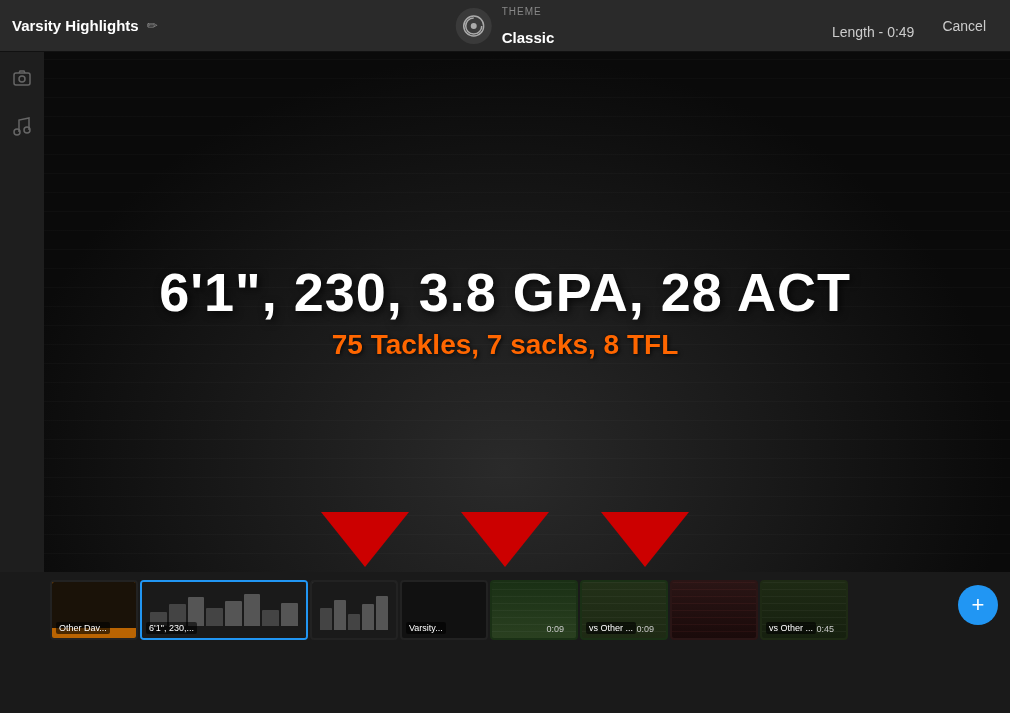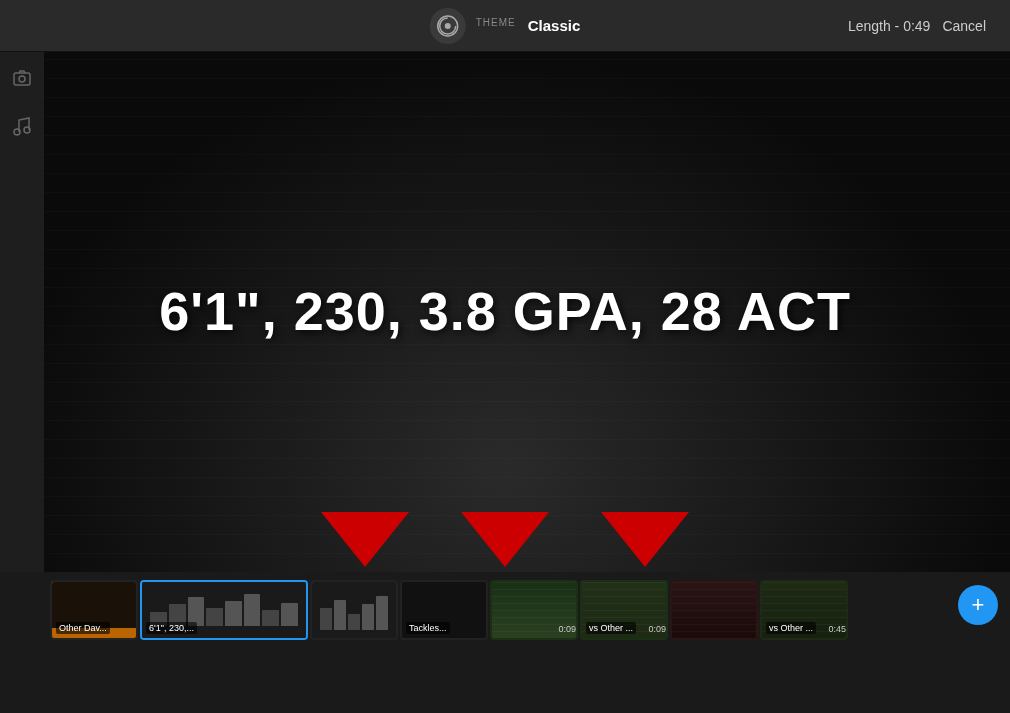--- a/index.html
+++ b/index.html
@@ -52,38 +52,38 @@
       height: 36px;
       border-radius: 50%;
       background: #3a3a3a;
       display: flex;
       align-items: center;
       justify-content: center;
       font-size: 18px;
     }
     #theme-info {
       display: flex;
-      flex-direction: row;
+      flex-direction: column;
       gap: 12px;
     }
     #theme-label {
       font-size: 10px;
       color: #888;
       text-transform: uppercase;
       letter-spacing: 1px;
     }
     #theme-name {
       font-size: 15px;
       font-weight: 600;
       color: #fff;
     }
     #header-right {
       display: flex;
-      align-items: center;
-      gap: 0;
+      align-items: flex-end;
+      gap: 16px;
       margin-left: auto;
     }
     #length-label {
       font-size: 14px;
       color: #ccc;
     }
     #cancel-btn {
       background: transparent;
       border: none;
       color: #ccc;
@@ -261,21 +261,21 @@
       padding: 1px 3px;
       border-radius: 2px;
       white-space: nowrap;
       overflow: hidden;
       max-width: 90%;
       text-overflow: ellipsis;
     }
     .clip-duration {
       position: absolute;
       bottom: 4px;
-      right: 0;
+      right: 12px;
       font-size: 9px;
       color: #ccc;
     }
     .clip-bars {
       position: absolute;
       top: 0; left: 0; right: 0;
       height: 8px;
       background: repeating-linear-gradient(
         90deg,
         #ff8800 0px, #ff8800 3px,
@@ -350,20 +350,24 @@
       font-size: 22px;
       color: #fff;
       z-index: 10;
       border: none;
     }
   </style>
 </head>
 <body>
 
 <div id="header">
+  <div id="header-left">
+    <span id="project-title">Varsity Highlights</span>
+    <span id="edit-icon">✏</span>
+  </div>
 
   <div id="header-center">
     <div id="logo-circle">
       <svg width="22" height="22" viewBox="0 0 22 22" fill="none">
         <circle cx="11" cy="11" r="10" stroke="#aaa" stroke-width="1.5"></circle>
         <path d="M11 3 C6 3 3 7 3 11 C3 15 6 19 11 19 C16 19 19 15 19 11" stroke="#aaa" stroke-width="1.5" fill="none"></path>
         <circle cx="11" cy="11" r="3" fill="#aaa"></circle>
       </svg>
     </div>
     <div id="theme-info">
@@ -395,20 +399,21 @@
       <circle cx="14" cy="14" r="3" stroke="#666" stroke-width="1.5"></circle>
     </svg>
   </div>
 </div>
 
 <div id="main-area">
   <div id="video-bg"></div>
 
   <div id="video-overlay-text">
     <div id="stats-text">6'1", 230, 3.8 GPA, 28 ACT</div>
+    <div id="stats-subtext">75 Tackles, 7 sacks, 8 TFL</div>
   </div>
 
   <div id="arrows-container">
     <div class="arrow-down">
       <div class="arrow-shaft"></div>
       <div class="arrow-head"></div>
     </div>
     <div class="arrow-down">
       <div class="arrow-shaft"></div>
       <div class="arrow-head"></div>
@@ -455,21 +460,21 @@
         <div style="flex:1; height:75%; background:#555; border-radius:1px 1px 0 0;"></div>
         <div style="flex:1; height:40%; background:#444; border-radius:1px 1px 0 0;"></div>
         <div style="flex:1; height:65%; background:#555; border-radius:1px 1px 0 0;"></div>
         <div style="flex:1; height:85%; background:#555; border-radius:1px 1px 0 0;"></div>
       </div>
     </div>
   </div>
 
   <div class="clip clip-dark" style="width:88px;">
     <div class="clip-thumb" style="background:#111;"></div>
-    <div class="clip-label">Tackles...</div>
+    <div class="clip-label">Varsity...</div>
   </div>
 
   <div class="clip" style="width:88px;background:#1a3015;">
     <div class="clip-thumb" style="background:linear-gradient(180deg,#1a3015,#2a4020);">
       <div style="position:absolute;inset:0;background:repeating-linear-gradient(0deg,transparent,transparent 6px,rgba(255,255,255,0.04) 6px,rgba(255,255,255,0.04) 7px);"></div>
     </div>
     <div class="clip-duration">0:09</div>
   </div>
 
   <div class="clip" style="width:88px;background:#1a3015;">

